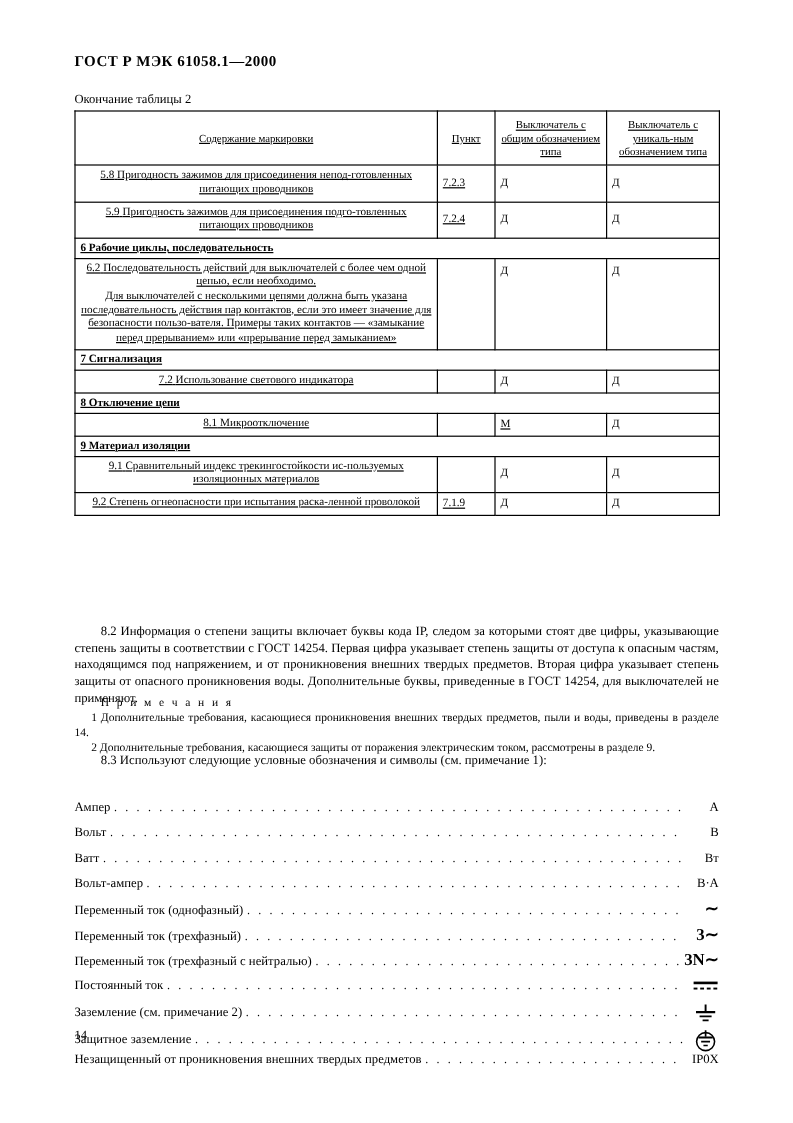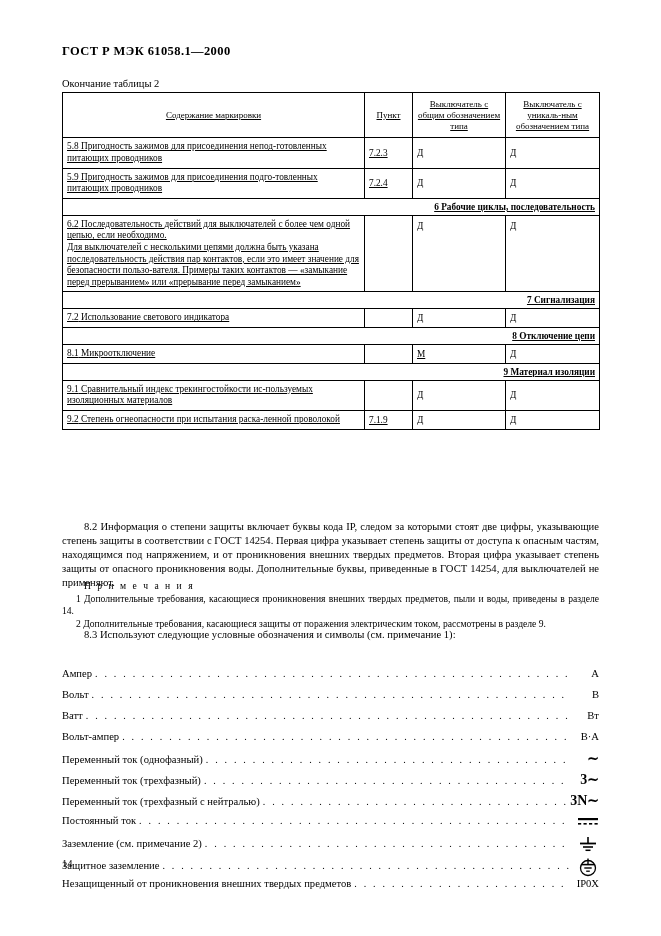--- a/index.html
+++ b/index.html
@@ -52,30 +52,30 @@
     text-decoration: underline;
   }
   table.main th {
     text-align: center;
     font-weight: normal;
     font-size: 9px;
     line-height: 1.2;
     padding: 6px 3px;
   }
   td.desc {
-    text-align: left;
+    text-align: center;
     line-height: 1.25;
     padding-left: 6px;
   }
   td.ctr {
     text-align: left;
   }
   td.section {
     font-weight: bold;
-    text-align: right;
+    text-align: left;
     padding-left: 6px;
   }
   .body-text {
     position: absolute;
     left: 62px;
     width: 537px;
     font-size: 10.6px;
     text-align: justify;
     line-height: 1.32;
   }

